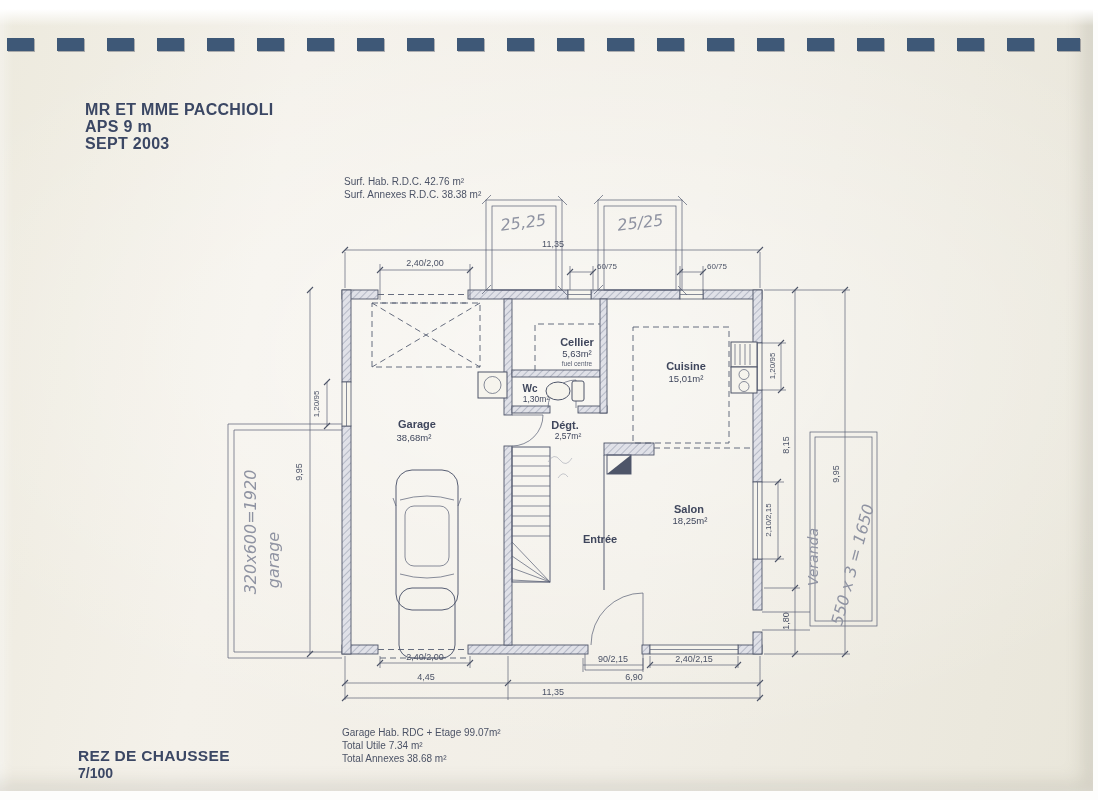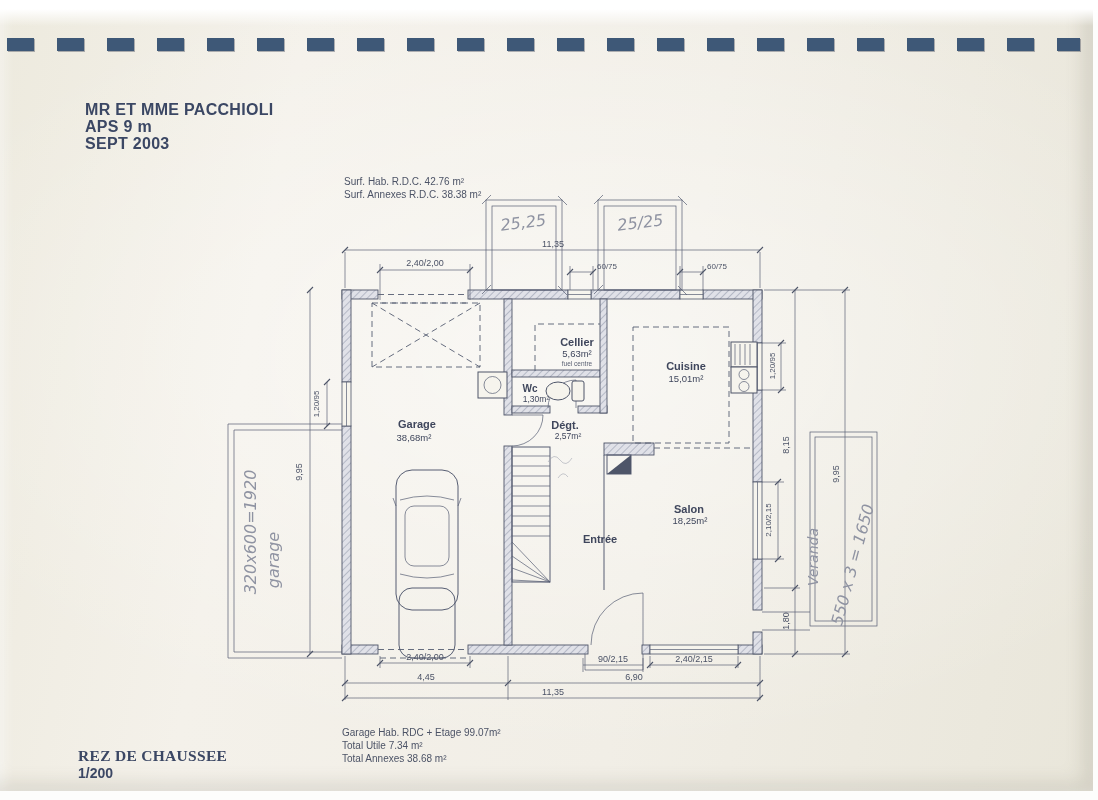--- a/index.html
+++ b/index.html
@@ -13,21 +13,21 @@
   .scan-top{position:absolute;top:0;left:0;right:0;height:26px;
     background:linear-gradient(180deg,#ffffff 35%,rgba(255,255,255,0));}
   .binding{position:absolute;top:38px;left:7px;right:18px;height:13px;
     background:repeating-linear-gradient(90deg,#3e5877 0 27px,rgba(0,0,0,0) 27px 50px);
     filter:drop-shadow(1px 1px 0 rgba(40,50,70,.35));}
   .hdr{position:absolute;left:85px;top:101px;font-size:16px;font-weight:bold;
     color:#3b4764;line-height:17px;letter-spacing:.3px;}
   .surf{position:absolute;left:344px;top:176px;font-size:10px;color:#4c5366;line-height:12.5px;}
   .totals{position:absolute;left:342px;top:726px;font-size:10px;color:#4c5366;line-height:13px;}
   .ftr{position:absolute;left:78px;top:747px;color:#3b4764;}
-  .ftr .t{font-size:15.5px;font-weight:bold;letter-spacing:.3px;font-family:Liberation Serif, serif;}
+  .ftr .t{font-size:15.5px;font-weight:bold;letter-spacing:.3px;}
   .ftr .s{font-size:14px;font-weight:bold;}
   svg.plan{position:absolute;left:0;top:0;}
   
   .wall{fill:url(#hatch);stroke:#4e5569;stroke-width:.9;}
   .thin{stroke:#565d72;stroke-width:1;fill:none;}
   .xthin{stroke:#565d72;stroke-width:.7;fill:none;}
   .dash{stroke:#565d72;stroke-width:.9;fill:none;stroke-dasharray:6 4;}
   .dim{stroke:#5c6376;stroke-width:.7;fill:none;}
   .tick{stroke:#4e5568;stroke-width:1.1;fill:none;}
   .win{fill:#f6f4ed;stroke:#4e5569;stroke-width:.8;}
@@ -59,21 +59,21 @@
 </div>
 
 <div class="totals">
   <div>Garage Hab. RDC + Etage 99.07m²</div>
   <div>Total Utile 7.34 m²</div>
   <div>Total Annexes 38.68 m²</div>
 </div>
 
 <div class="ftr">
   <div class="t">REZ DE CHAUSSEE</div>
-  <div class="s">1/200</div>
+  <div class="s">7/100</div>
 </div>
 
 <svg class="plan" width="1098" height="800" viewBox="0 0 1098 800">
   <defs>
     <pattern id="hatch" width="5" height="5" patternUnits="userSpaceOnUse" patternTransform="rotate(45)">
       <rect width="5" height="5" fill="#e0e1e8"></rect>
       <line x1="0" y1="0" x2="0" y2="5" stroke="#9298ab" stroke-width="1.1"></line>
     </pattern>
   </defs>
 

